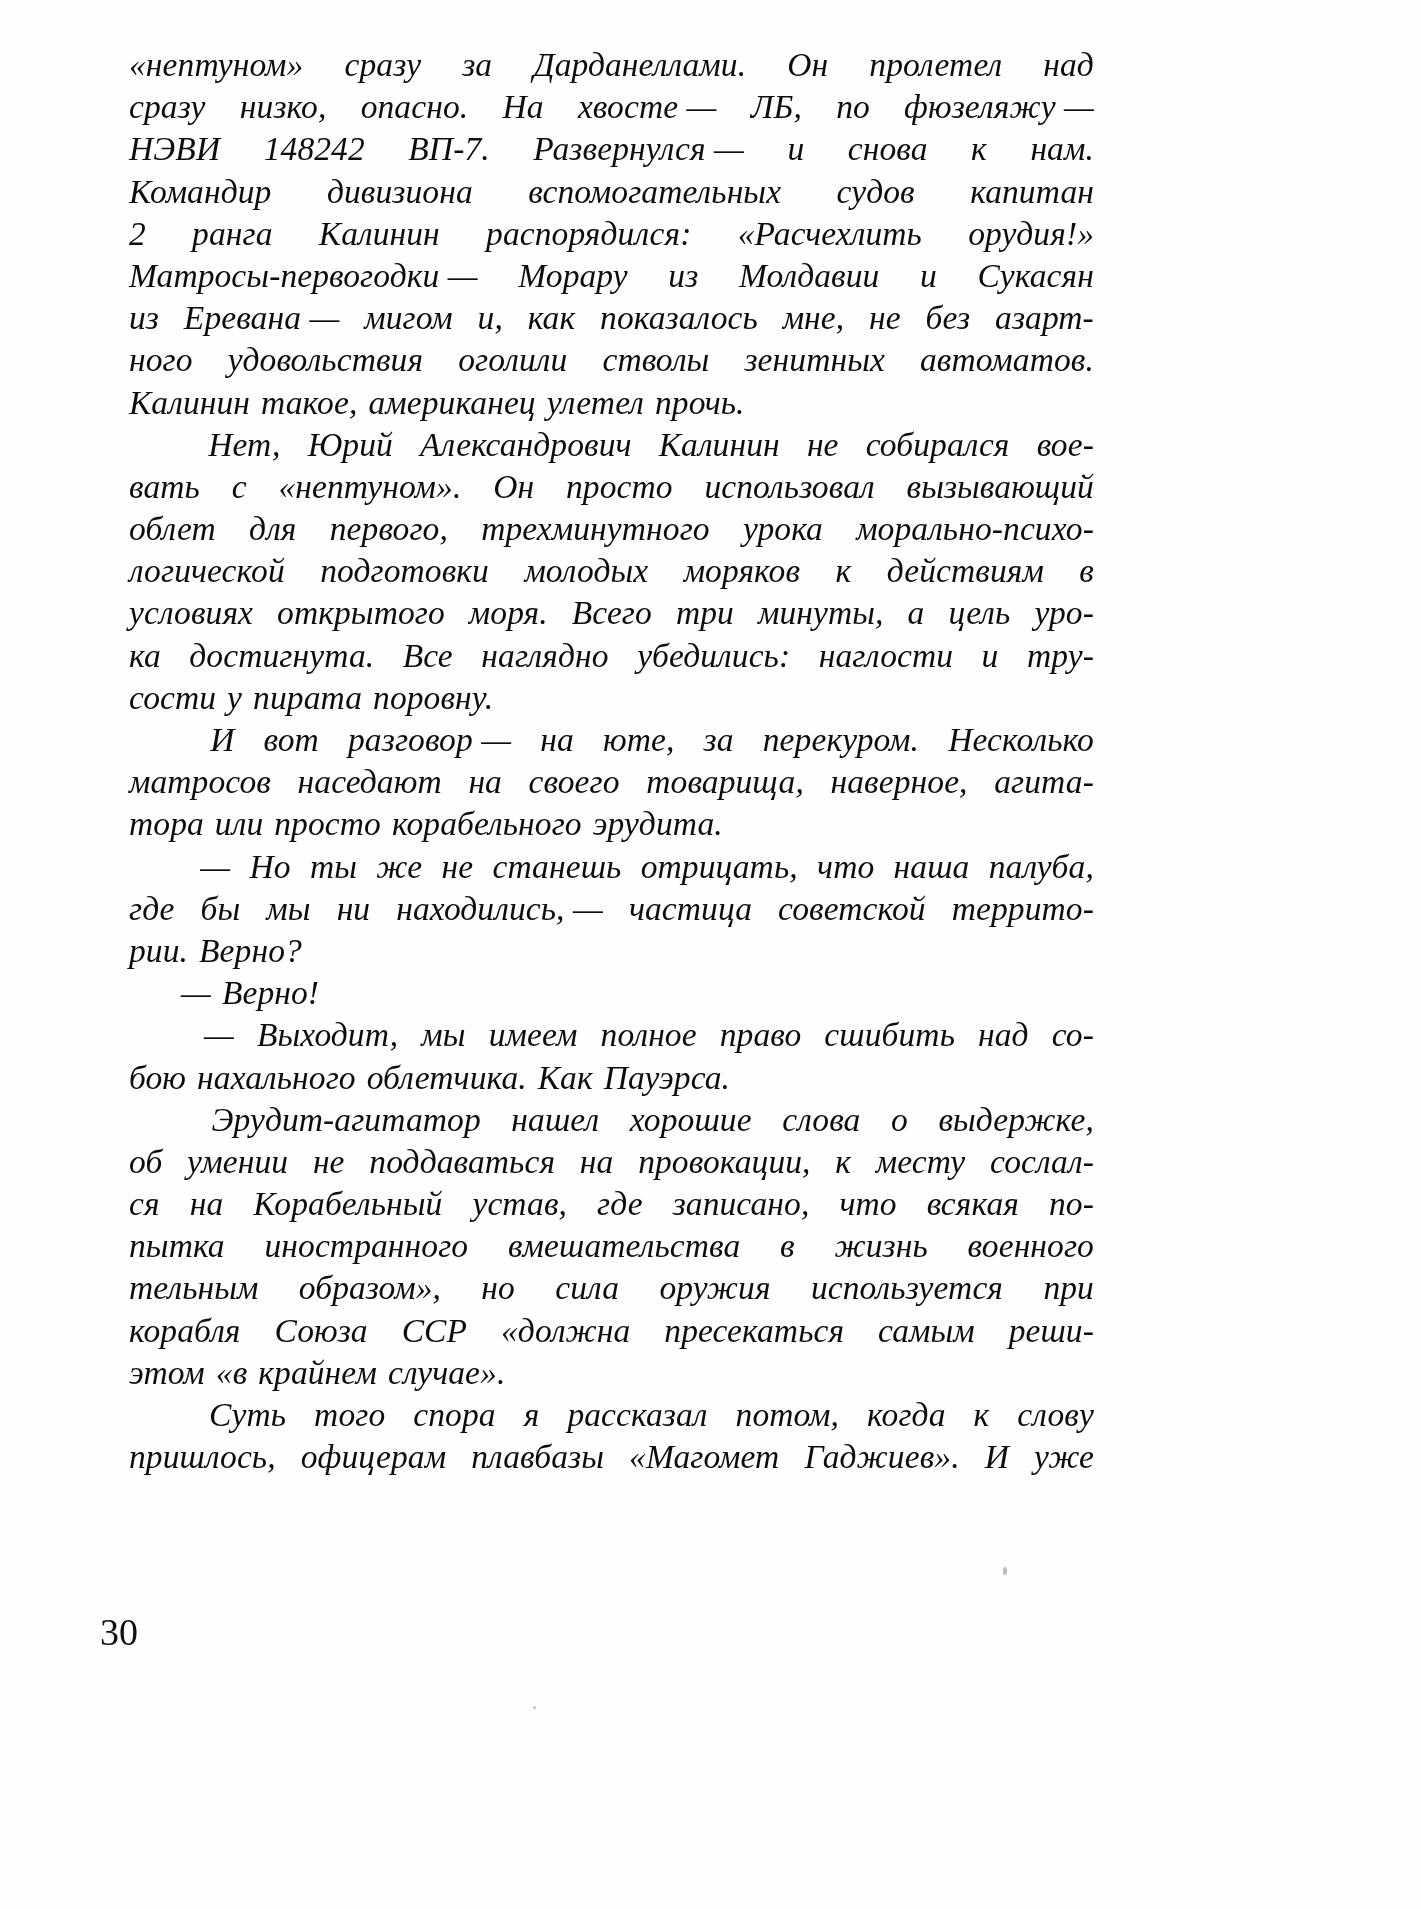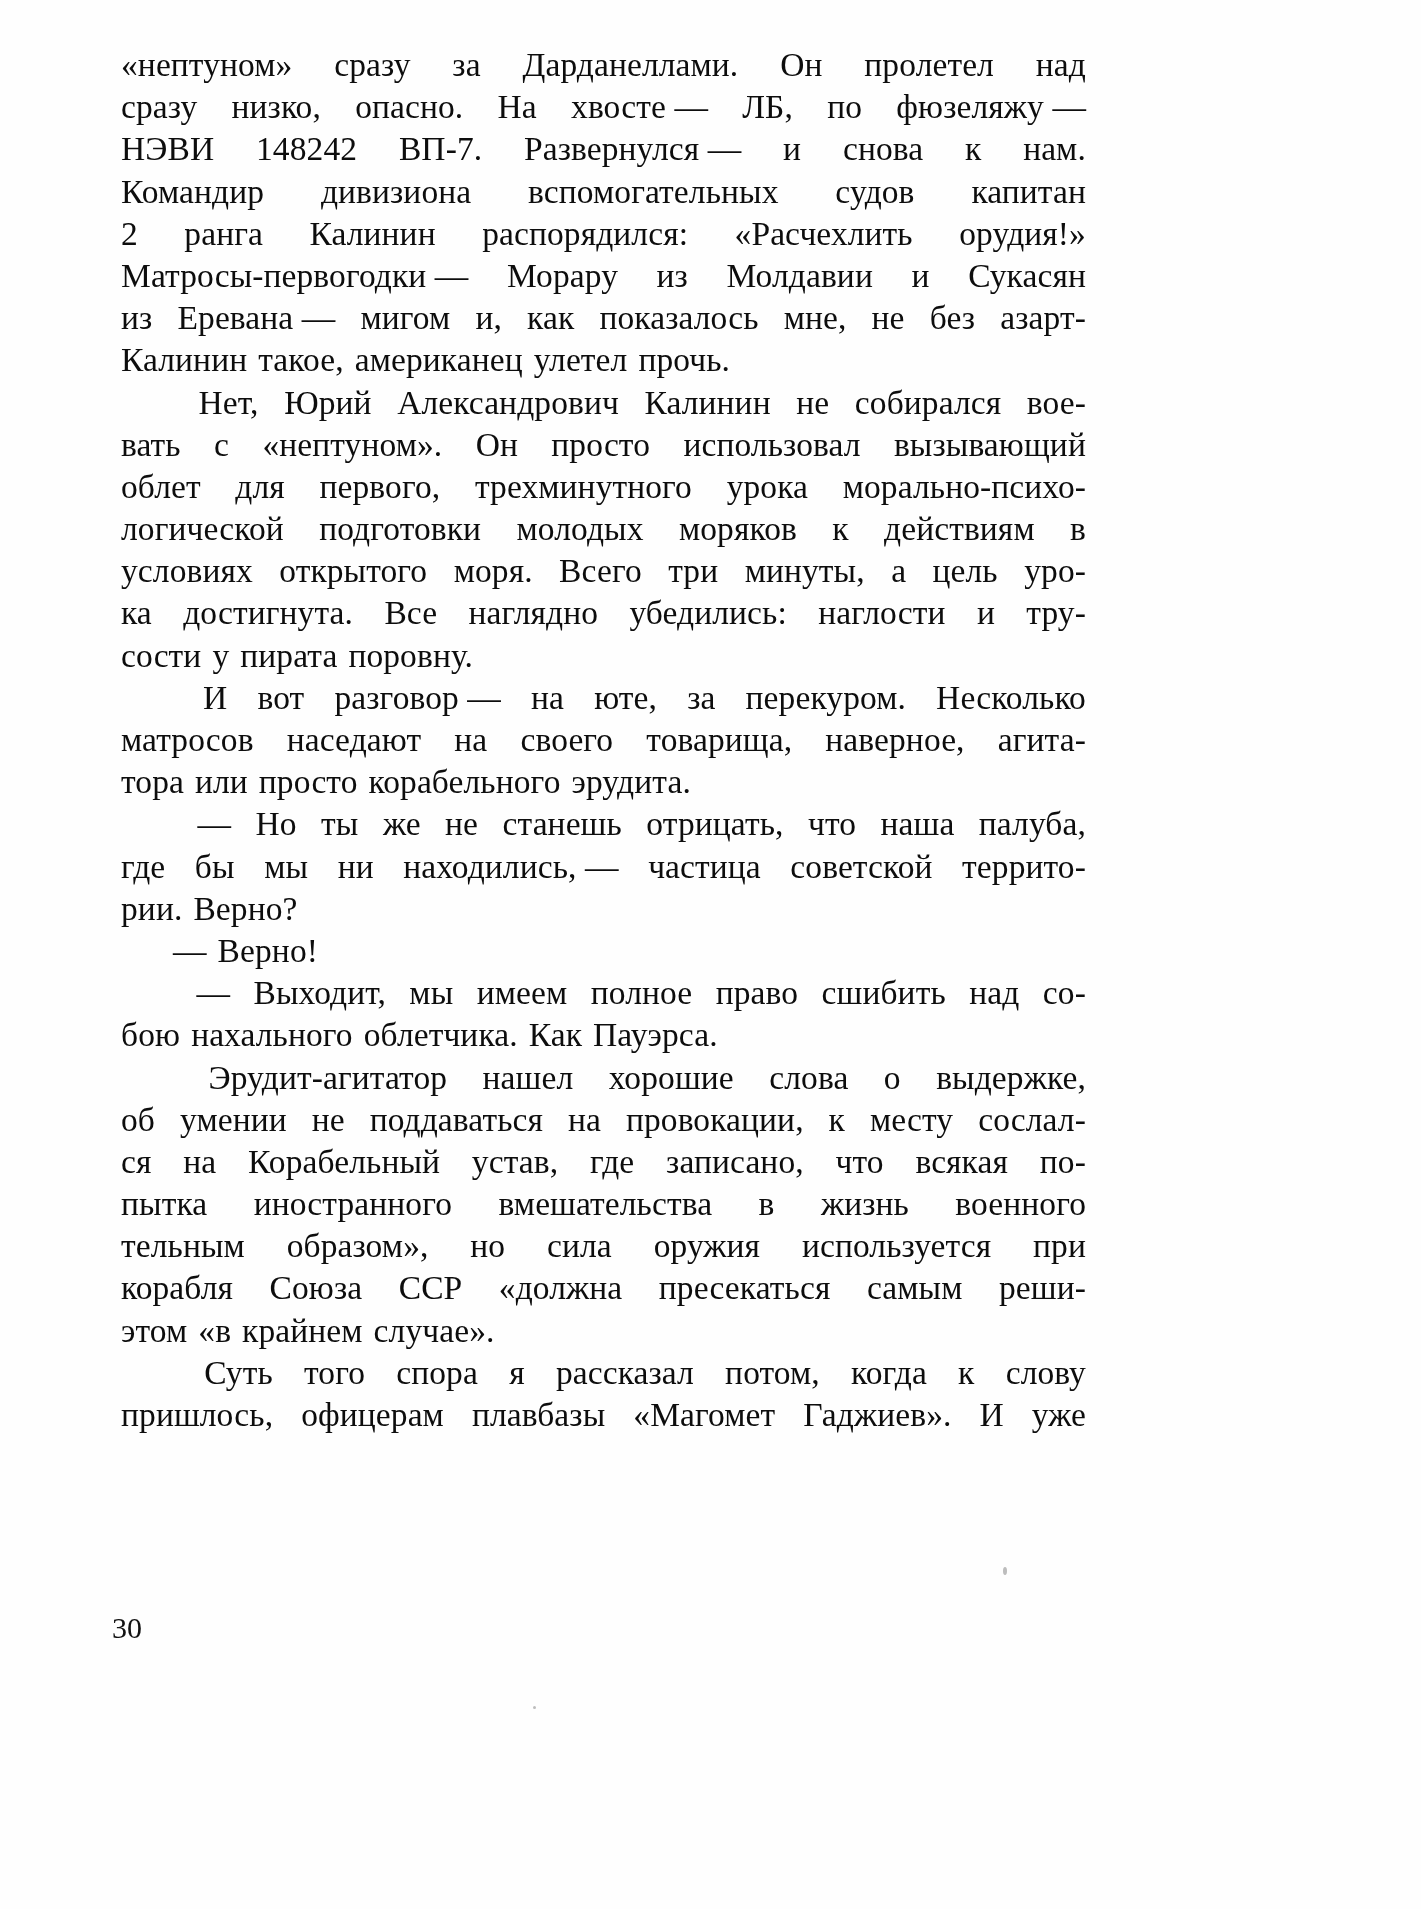--- a/index.html
+++ b/index.html
@@ -16,23 +16,24 @@
   }
   .page {
     position: relative;
     width: 1421px;
     height: 1909px;
     background: #fefefe;
     box-sizing: border-box;
   }
   .text-block {
     position: absolute;
-    left: 121px;
+    left: 129px;
     top: 44px;
     width: 965px;
+    font-style: italic;
   }
   .para {
     margin: 0;
   }
   
   .line {
     display: flex;
     height: 42.2px;
     line-height: 42.2px;
     font-size: 33.5px;
@@ -55,23 +56,23 @@
     display: inline-block;
   }
   
   .indent {
     display: inline-block;
     width: 52px;
     flex: 0 0 52px;
   }
   .folio {
     position: absolute;
-    left: 112px;
+    left: 100px;
     top: 1613px;
-    font-size: 30px;
+    font-size: 38px;
     line-height: 1;
     color: #111111;
     font-family: "Liberation Serif", "DejaVu Serif", serif;
   }
   .speck {
     position: absolute;
     background: #bdbdbd;
     border-radius: 50%;
   }
 </style>
@@ -82,20 +83,21 @@
 
   <div class="text-block" id="text-body">
       <div class="para">
         <div class="line just"><span class="w">«нептуном»</span><span class="w">сразу</span><span class="w">за</span><span class="w">Дарданеллами.</span><span class="w">Он</span><span class="w">пролетел</span><span class="w">над</span></div>
         <div class="line just"><span class="w">сразу</span><span class="w">низко,</span><span class="w">опасно.</span><span class="w">На</span><span class="w">хвосте —</span><span class="w">ЛБ,</span><span class="w">по</span><span class="w">фюзеляжу —</span></div>
         <div class="line just"><span class="w">НЭВИ</span><span class="w">148242</span><span class="w">ВП-7.</span><span class="w">Развернулся —</span><span class="w">и</span><span class="w">снова</span><span class="w">к</span><span class="w">нам.</span></div>
         <div class="line just"><span class="w">Командир</span><span class="w">дивизиона</span><span class="w">вспомогательных</span><span class="w">судов</span><span class="w">капитан</span></div>
         <div class="line just"><span class="w">2</span><span class="w">ранга</span><span class="w">Калинин</span><span class="w">распорядился:</span><span class="w">«Расчехлить</span><span class="w">орудия!»</span></div>
         <div class="line just"><span class="w">Матросы-первогодки —</span><span class="w">Морару</span><span class="w">из</span><span class="w">Молдавии</span><span class="w">и</span><span class="w">Сукасян</span></div>
         <div class="line just"><span class="w">из</span><span class="w">Еревана —</span><span class="w">мигом</span><span class="w">и,</span><span class="w">как</span><span class="w">показалось</span><span class="w">мне,</span><span class="w">не</span><span class="w">без</span><span class="w">азарт-</span></div>
+        <div class="line just"><span class="w">ного</span><span class="w">удовольствия</span><span class="w">оголили</span><span class="w">стволы</span><span class="w">зенитных</span><span class="w">автоматов.</span></div>
         <div class="line last"><span class="w">Калинин</span><span class="w">такое,</span><span class="w">американец</span><span class="w">улетел</span><span class="w">прочь.</span></div>
       </div>
       <div class="para">
         <div class="line just"><span class="indent"></span><span class="w">Нет,</span><span class="w">Юрий</span><span class="w">Александрович</span><span class="w">Калинин</span><span class="w">не</span><span class="w">собирался</span><span class="w">вое-</span></div>
         <div class="line just"><span class="w">вать</span><span class="w">с</span><span class="w">«нептуном».</span><span class="w">Он</span><span class="w">просто</span><span class="w">использовал</span><span class="w">вызывающий</span></div>
         <div class="line just"><span class="w">облет</span><span class="w">для</span><span class="w">первого,</span><span class="w">трехминутного</span><span class="w">урока</span><span class="w">морально-психо-</span></div>
         <div class="line just"><span class="w">логической</span><span class="w">подготовки</span><span class="w">молодых</span><span class="w">моряков</span><span class="w">к</span><span class="w">действиям</span><span class="w">в</span></div>
         <div class="line just"><span class="w">условиях</span><span class="w">открытого</span><span class="w">моря.</span><span class="w">Всего</span><span class="w">три</span><span class="w">минуты,</span><span class="w">а</span><span class="w">цель</span><span class="w">уро-</span></div>
         <div class="line just"><span class="w">ка</span><span class="w">достигнута.</span><span class="w">Все</span><span class="w">наглядно</span><span class="w">убедились:</span><span class="w">наглости</span><span class="w">и</span><span class="w">тру-</span></div>
         <div class="line last"><span class="w">сости</span><span class="w">у</span><span class="w">пирата</span><span class="w">поровну.</span></div>

